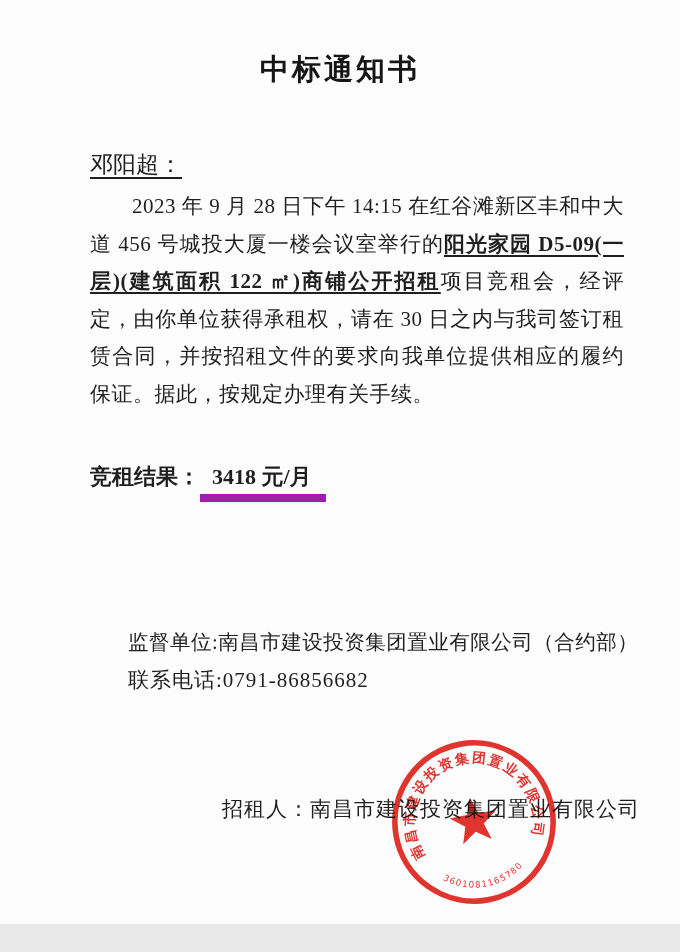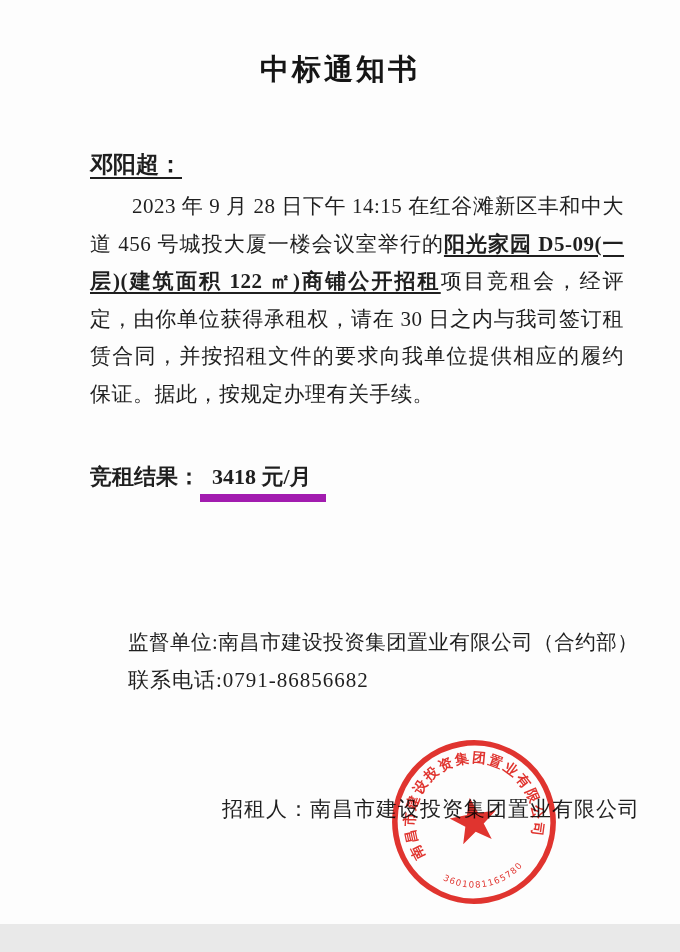--- a/index.html
+++ b/index.html
@@ -13,21 +13,21 @@
     color:#1f1f1f;
   }
   .title{
     position:absolute;left:0;top:50px;width:680px;margin:0;
     text-align:center;
     font-size:29px;font-weight:bold;letter-spacing:3px;
     color:#151515;
   }
   .addressee{
     position:absolute;left:90px;top:149px;
-    font-size:23px;font-weight:bold;
+    font-size:23px;font-weight:normal;
     text-decoration:underline;
     text-underline-offset:5px;
     text-decoration-thickness:1.5px;
   }
   .body-para{
     position:absolute;left:90px;top:188px;width:534px;margin:0;
     font-size:21px;line-height:37.6px;
     text-align:justify;
     text-indent:2em;
     letter-spacing:0.5px;

